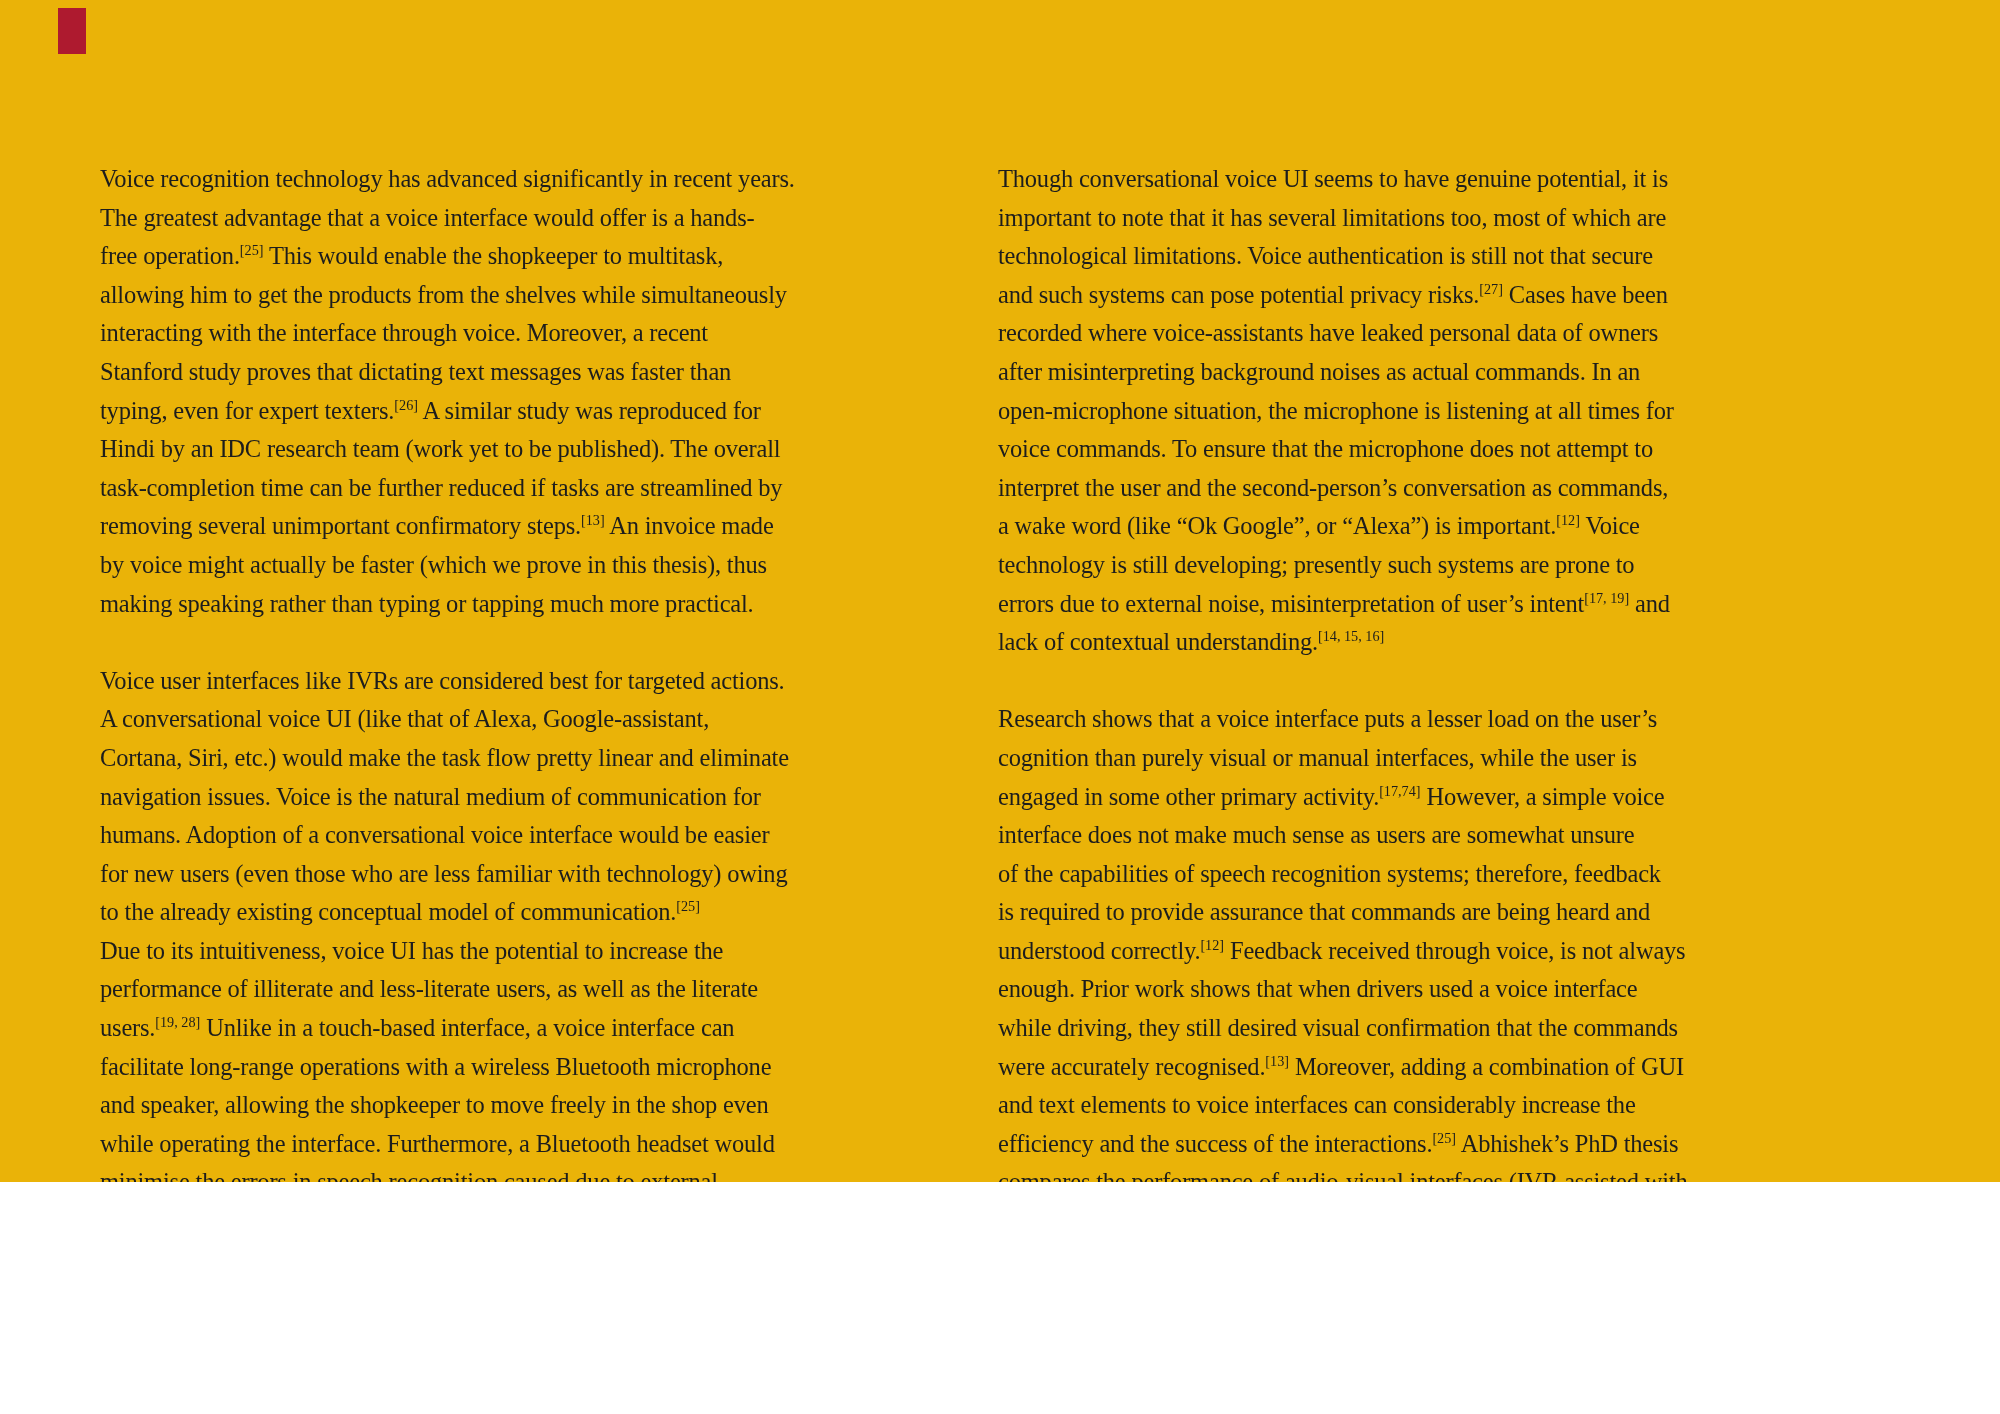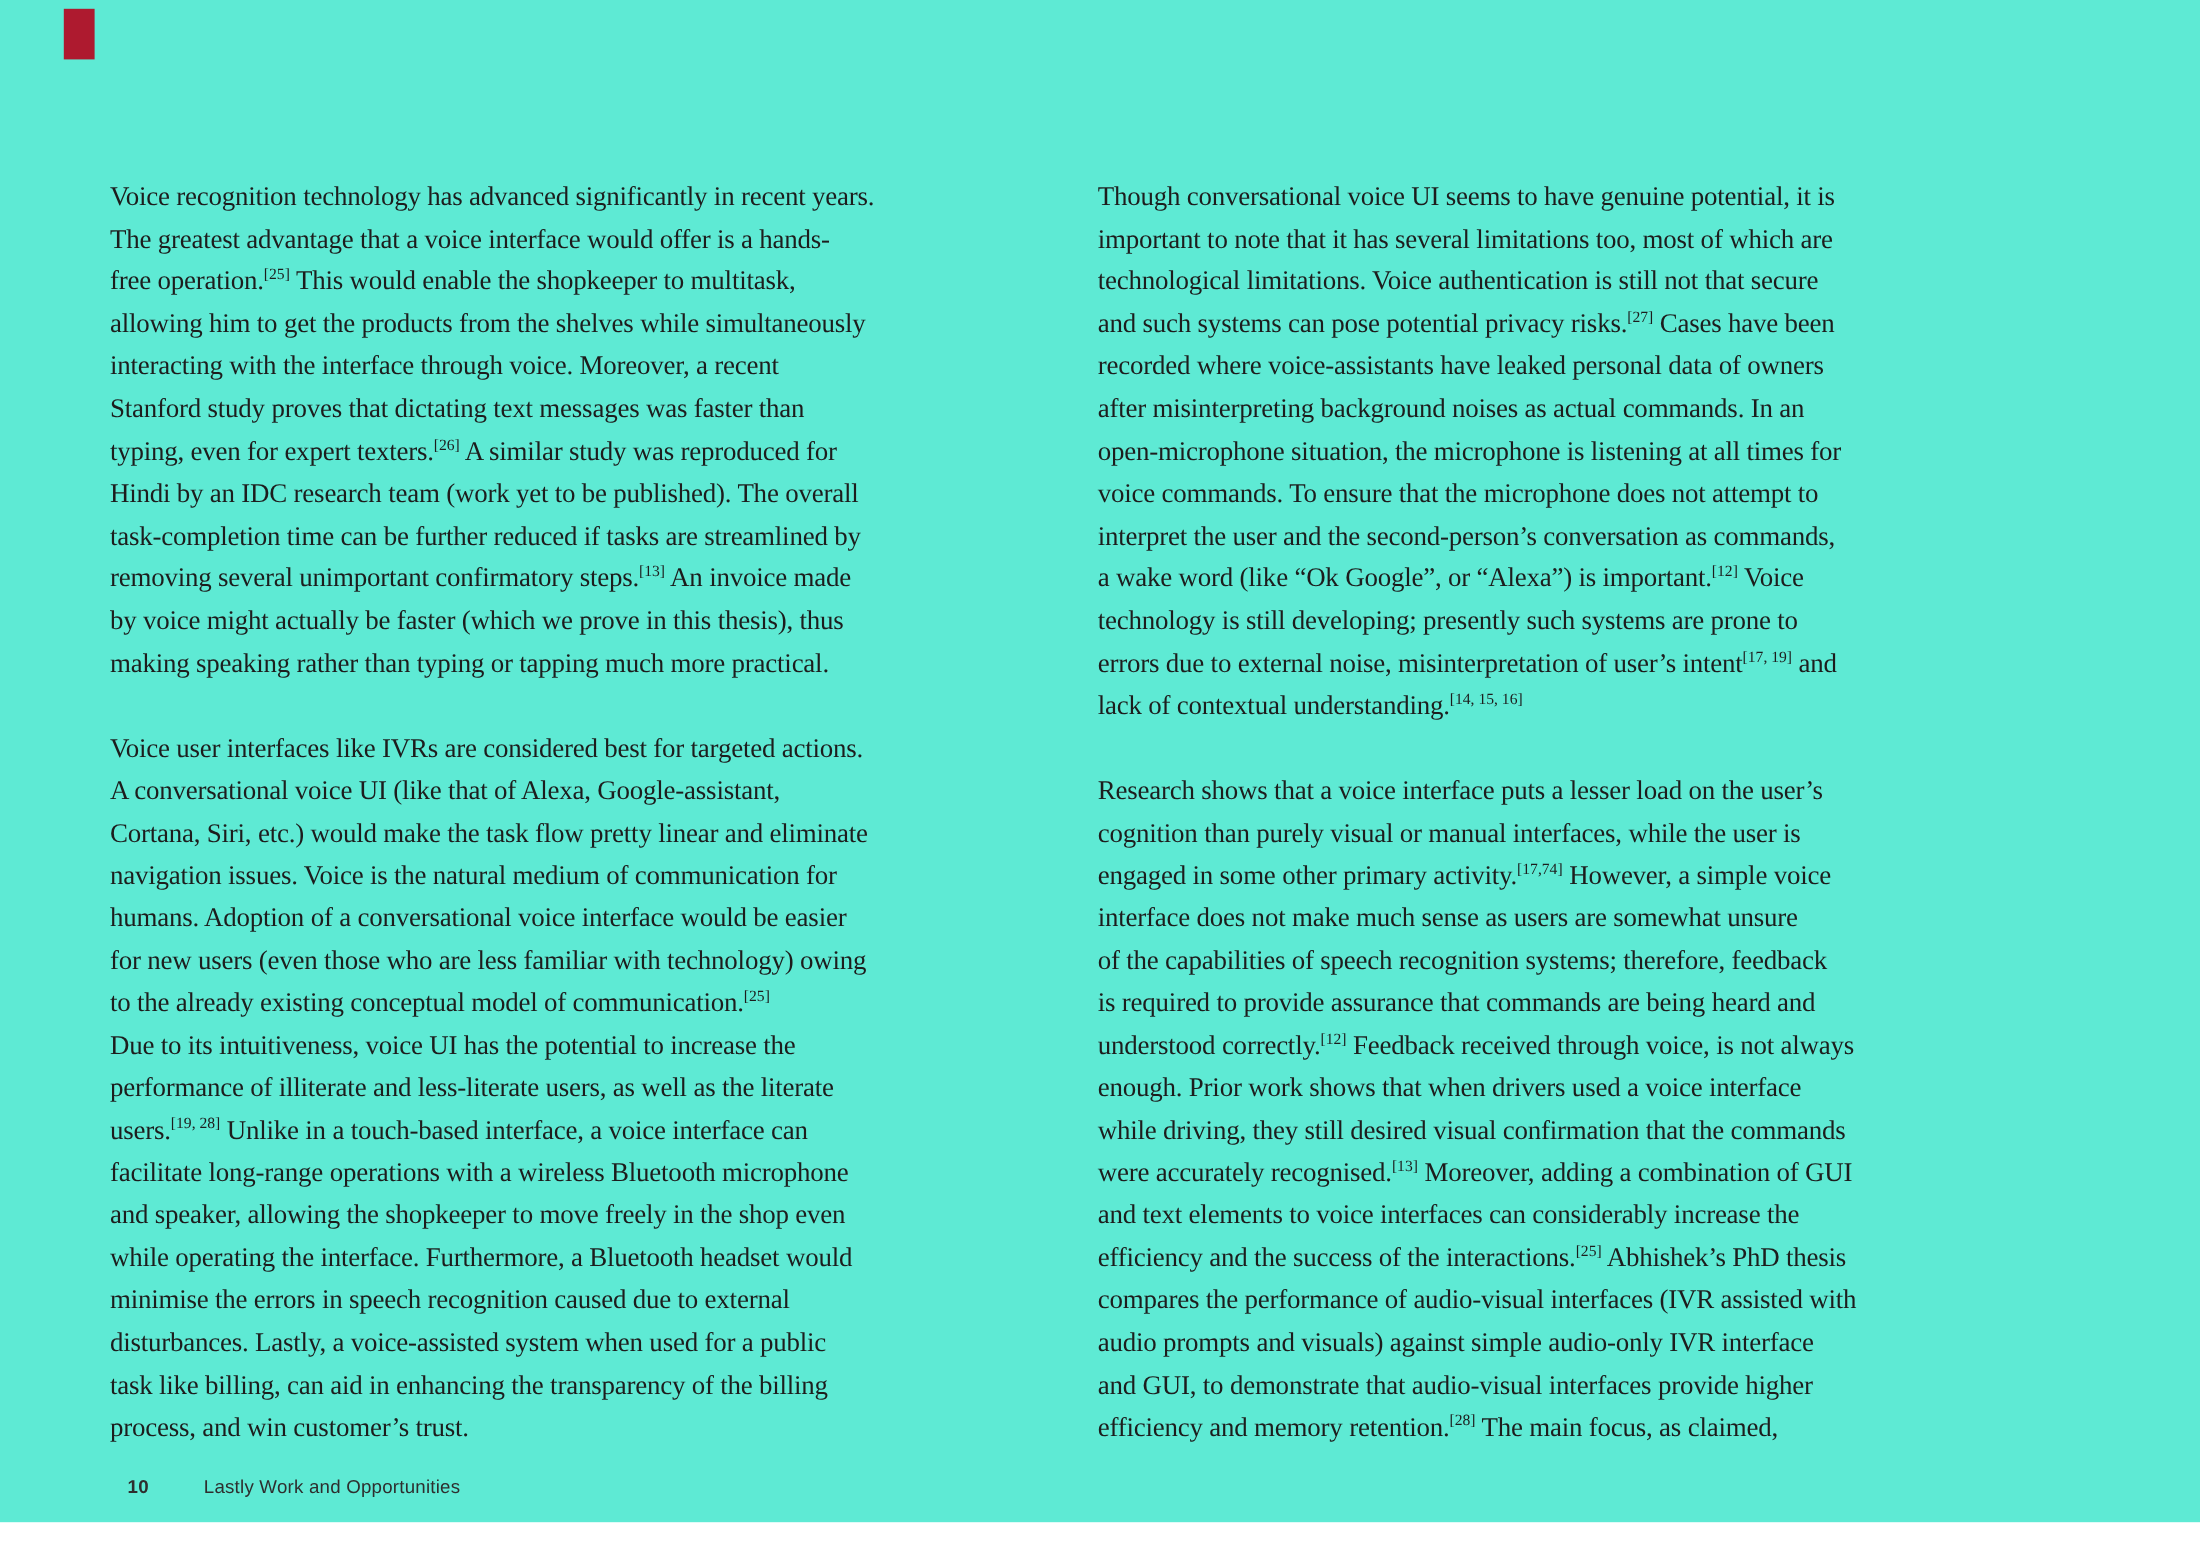--- a/index.html
+++ b/index.html
@@ -3,22 +3,22 @@
 <meta charset="utf-8">
 <style>
   html, body {
     margin: 0;
     padding: 0;
     background: #ffffff;
   }
   .page {
     position: relative;
     width: 2000px;
-    height: 1384px;
-    background: #5eead4;
+    height: 1182px;
+    background: #eab308;
     overflow: hidden;
     font-family: "Liberation Serif", "DejaVu Serif", serif;
     color: #1d1d1d;
   }
   .chapter-tab {
     position: absolute;
     left: 58px;
     top: 8px;
     width: 28px;
     height: 46px;

